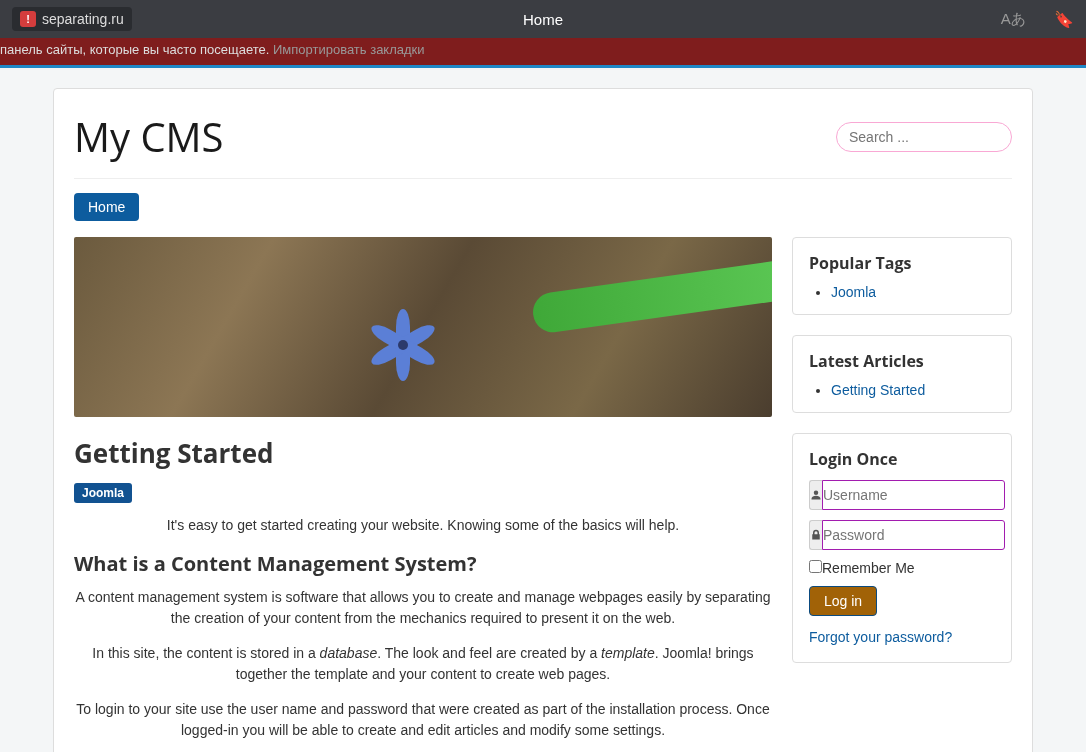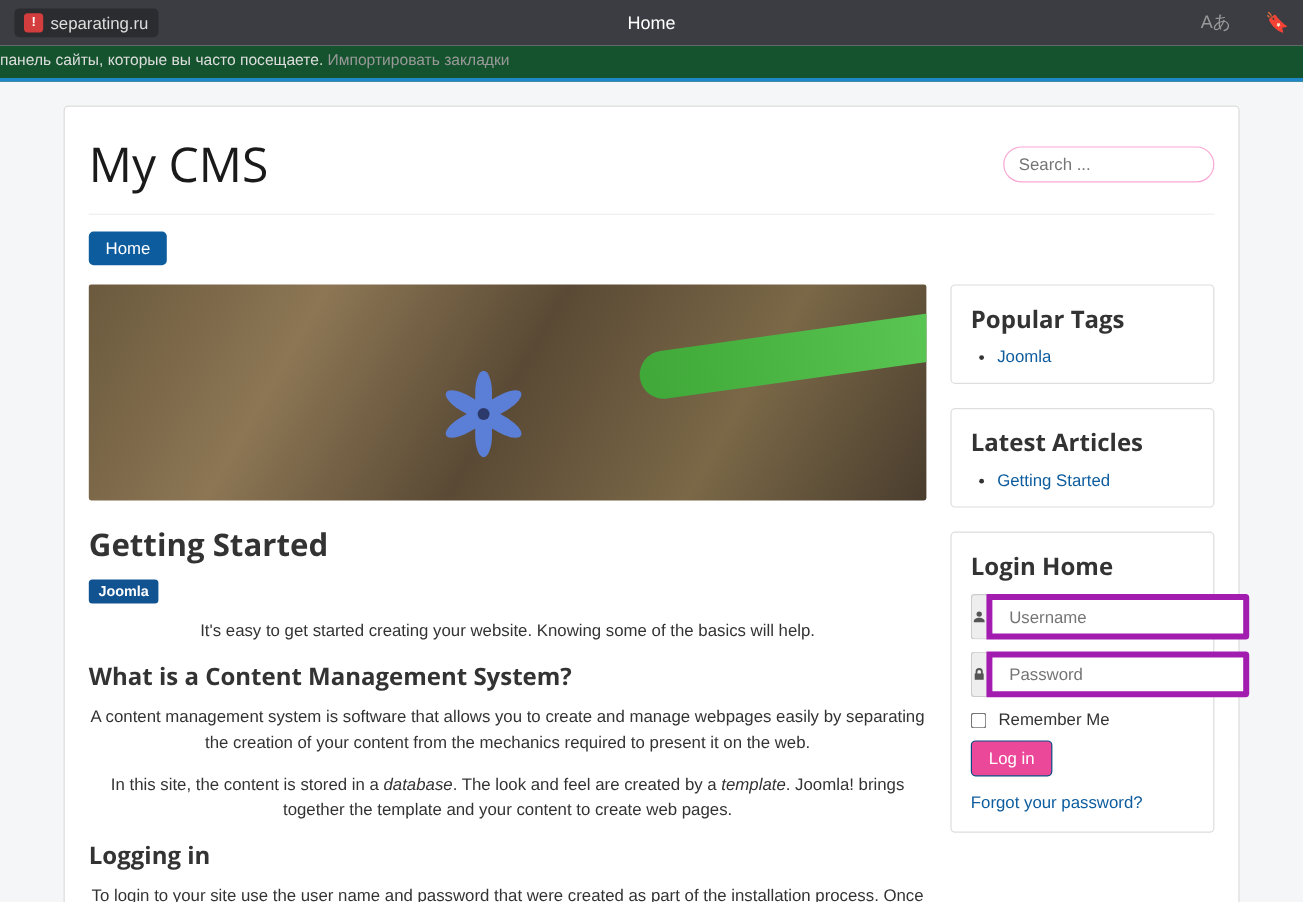--- a/index.html
+++ b/index.html
@@ -43,21 +43,21 @@
       color: #fff;
       font-weight: 500;
     }
     .chrome-right {
       margin-left: auto;
       display: flex;
       gap: 28px;
       color: #999;
     }
     .bookmark-bar {
-      background: #14532d;
+      background: #7f1d1d;
       color: #ccc;
       font-size: 13px;
       padding: 4px 0 8px 0;
       border-bottom: 3px solid #1e88c7;
     }
     .bookmark-bar .bm-link { color: #999; cursor:pointer; }
     
     .page-wrap {
       max-width: 980px;
       margin: 20px auto 0;
@@ -176,21 +176,21 @@
     }
     .article-body em { font-style: italic; }
     .widget {
       border: 1px solid #ddd;
       border-radius: 4px;
       padding: 14px 16px;
       margin-bottom: 20px;
     }
     .widget-title {
       font-family: "Open Sans", sans-serif;
-      font-size: 20px;
+      font-size: 16px;
       font-weight: 700;
       margin-bottom: 10px;
       color: #333;
     }
     .widget ul { list-style: disc; padding-left: 22px; }
     .widget ul li a { color: #0d5c9e; text-decoration: none; font-size: 14px; }
     .input-group {
       display: flex;
       margin-bottom: 10px;
     }
@@ -198,34 +198,34 @@
       width: 30px;
       background: #eee;
       border: 1px solid #ccc;
       border-right: none;
       border-radius: 3px 0 0 3px;
       display:flex;align-items:center;justify-content:center;
       color:#555;
     }
     .input-field {
       flex: 1;
-      border: 5px solid #a21caf;
+      border: 1px solid #a21caf;
       border-radius: 0 3px 3px 0;
-      padding: 6px 14px;
+      padding: 6px 0;
       font-size: 14px;
     }
     .checkbox-row {
       display: flex;
-      align-items: flex-end;
-      gap: 10px;
+      align-items: flex-start;
+      gap: 0;
       font-size: 14px;
       margin-bottom: 10px;
     }
     .login-btn {
-      background: #ec4899;
+      background: #a16207;
       color: #fff;
       border: 1px solid #0a4a80;
       border-radius: 4px;
       padding: 6px 14px;
       font-size: 14px;
       cursor: pointer;
       margin-bottom: 12px;
     }
     .help-links a {
       display: block;
@@ -282,21 +282,20 @@
       <h2 class="article-title">Getting Started</h2>
       <span class="tag-badge">Joomla</span>
 
       <div class="article-body">
         <p>It's easy to get started creating your website. Knowing some of the basics will help.</p>
         <h3>What is a Content Management System?</h3>
         <p>A content management system is software that allows you to create and manage webpages easily by separating the creation of your content from the mechanics required to present it on the web.</p>
         <p>
           <span>In this site, the content is stored in a </span><em>database</em><span>. The look and feel are created by a </span><em>template</em><span>. Joomla! brings together the template and your content to create web pages.</span>
         </p>
-        <h3>Logging in</h3>
         <p>To login to your site use the user name and password that were created as part of the installation process. Once logged-in you will be able to create and edit articles and modify some settings.</p>
 
       </div>
     </div>
 
     <div class="side-col">
 
       <div class="widget">
         <div class="widget-title">Popular Tags</div>
         <ul>
@@ -305,21 +304,21 @@
       </div>
 
       <div class="widget">
         <div class="widget-title">Latest Articles</div>
         <ul>
           <li><a href="#">Getting Started</a></li>
         </ul>
       </div>
 
       <div class="widget">
-        <div class="widget-title">Login Home</div>
+        <div class="widget-title">Login Once</div>
 
         <div class="input-group">
           <div class="input-addon">
             <svg width="12" height="12" viewBox="0 0 16 16">
                 <path fill="#555" d="M8 8a3 3 0 100-6 3 3 0 000 6zm0 1c-3 0-6 1.5-6 4v1h12v-1c0-2.5-3-4-6-4z"></path>
               </svg>
           </div>
           <input class="input-field" type="text" placeholder="Username" style="">
         </div>
 

